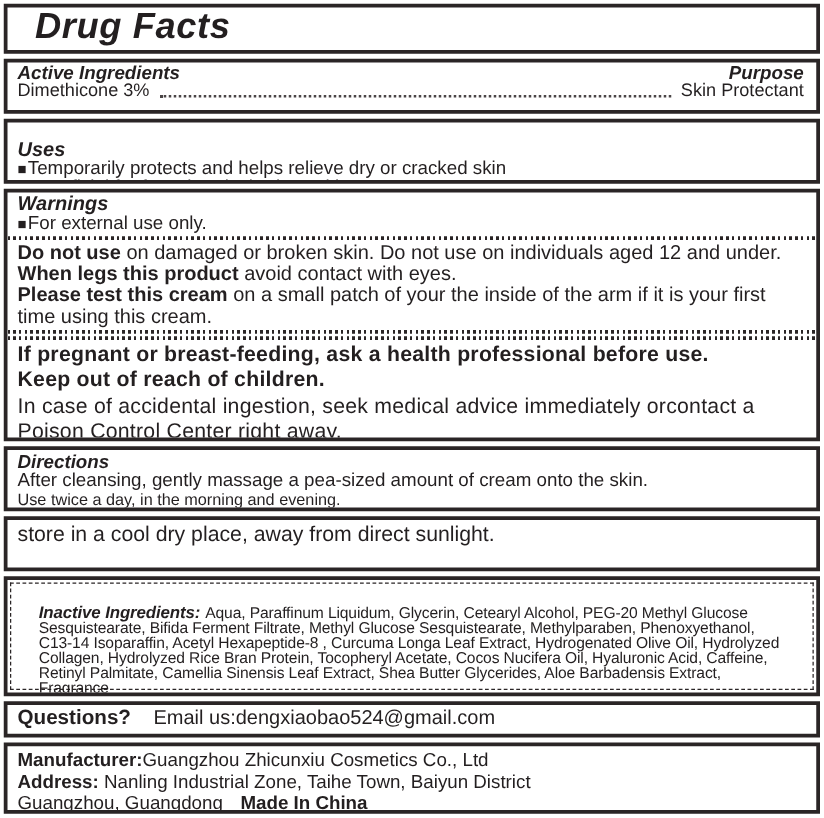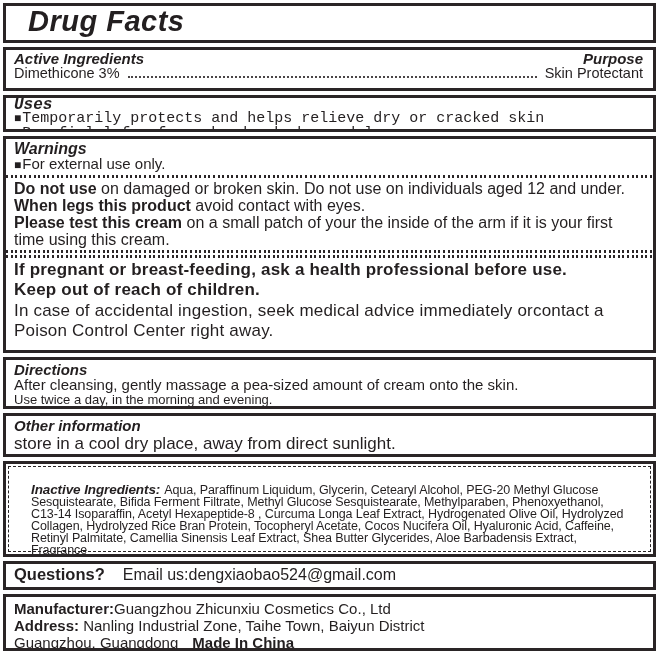--- a/index.html
+++ b/index.html
@@ -20,21 +20,21 @@
   .h { font-weight:bold; font-style:italic; }
 
   
   .active-box { height:44px; flex:none; padding:2px 10px 0 8px; font-size:14.5px; }
   .active-box .row { display:flex; line-height:14px; }
   .active-box .spread { justify-content:space-between; }
   .active-box .h { font-size:15px; }
   .leader { flex:1; align-self:flex-end; height:0; border-bottom:2px dotted #4a4546; margin:0 8px 2px 8px; }
 
   
-  .uses-box { height:37px; flex:none; padding:0 8px 0 8px;font-family:Liberation Mono, monospace; }
+  .uses-box { height:52px; flex:none; padding:16px 8px 0 8px; }
   .uses-box .h { font-size:16px; line-height:14px; }
   .bullet-line { font-size:15px; line-height:14.5px; }
   .sq { font-size:12px; margin-right:1px; }
 
   
   .warnings-box { flex:1; padding:2px 8px 0 8px; }
   .warnings-box .h { font-size:16px; line-height:16px; }
   .dotted-sep { height:3px; margin:2px -8px 2px -8px;
     background-image:repeating-linear-gradient(to right,#2a2526 0 2px,transparent 2px 4.6px); }
   .para { margin:0; font-size:16px; line-height:17px; }
@@ -114,21 +114,20 @@
     <p class="big"><span>In case of accidental ingestion, seek medical advice immediately orcontact a Poison Control Center right away.</span></p>
   </div>
 
   <div class="box directions-box">
     <div class="h">Directions</div>
     <p class="d1">After cleansing, gently massage a pea-sized amount of cream onto the skin.</p>
     <p class="d2">Use twice a day, in the morning and evening.</p>
   </div>
 
   <div class="box other-box">
-    <div class="h">Other information</div>
     <p class="other-text">store in a cool dry place, away from direct sunlight.</p>
   </div>
 
   <div class="box inactive-box">
     <div class="dashed">
       <p class="inactive-text"><b class="ih">Inactive Ingredients:</b><span>Aqua, Paraffinum Liquidum, Glycerin, Cetearyl Alcohol, PEG-20 Methyl Glucose Sesquistearate, Bifida Ferment Filtrate, Methyl Glucose Sesquistearate, Methylparaben, Phenoxyethanol, C13-14 Isoparaffin, Acetyl Hexapeptide-8 , Curcuma Longa Leaf Extract, Hydrogenated Olive Oil, Hydrolyzed Collagen, Hydrolyzed Rice Bran Protein, Tocopheryl Acetate, Cocos Nucifera Oil, Hyaluronic Acid, Caffeine, Retinyl Palmitate, Camellia Sinensis Leaf Extract, Shea Butter Glycerides, Aloe Barbadensis Extract, Fragrance</span></p>
     </div>
   </div>
 
   <div class="box questions-box">

